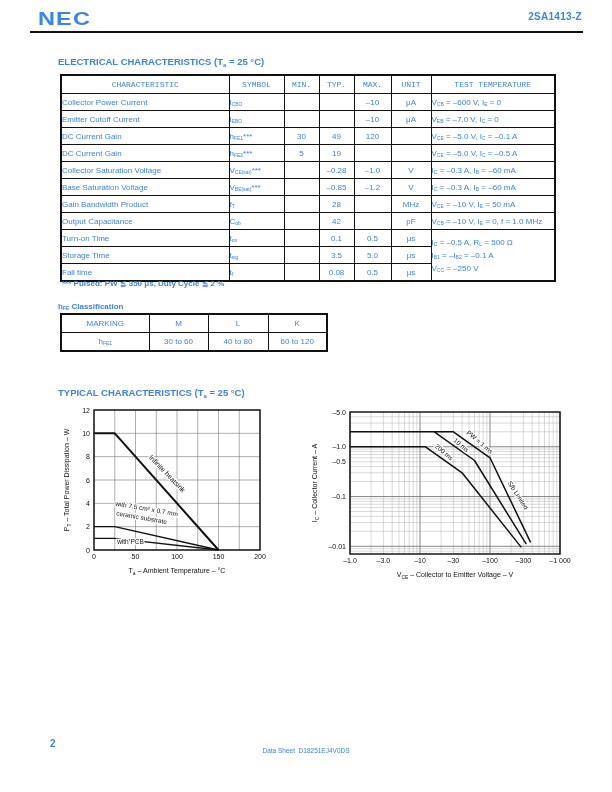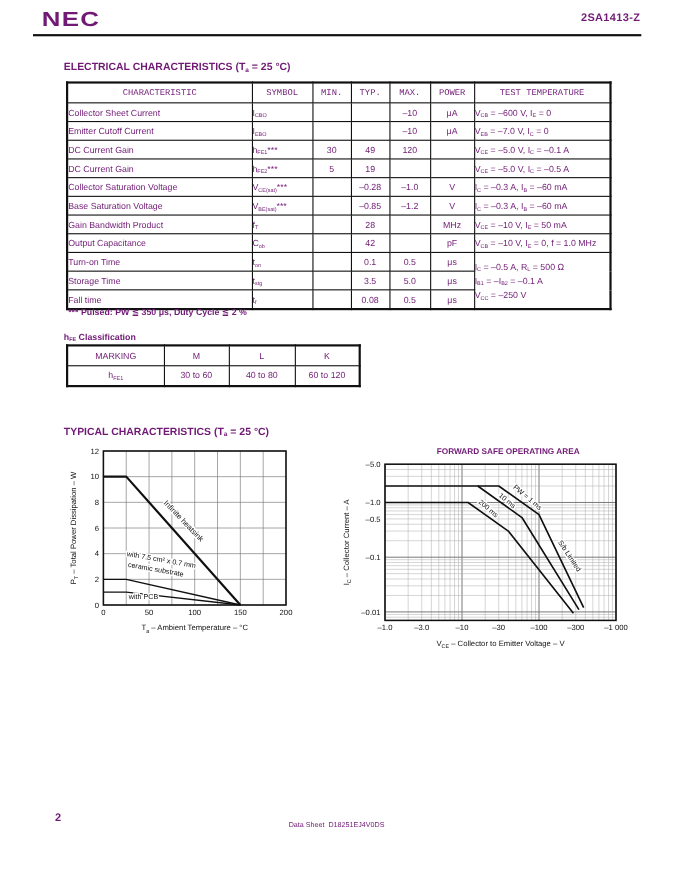--- a/index.html
+++ b/index.html
@@ -1,17 +1,17 @@
 <!DOCTYPE html>
 <html><head>
 <meta charset="utf-8">
 <style>
   html,body{margin:0;padding:0;background:#d9d9d9;}
   .page{position:relative;width:612px;height:792px;margin:0 auto;background:#ffffff;
-        font-family:"Liberation Sans","DejaVu Sans",sans-serif;color:#701a75;overflow:hidden;}
+        font-family:"Liberation Sans","DejaVu Sans",sans-serif;color:#3b82f6;overflow:hidden;}
   sub{font-size:0.62em;vertical-align:-0.28em;line-height:0;}
 
   .logo{position:absolute;left:38px;top:8px;font-size:21px;font-weight:900;letter-spacing:1px;
         transform:scale(1.12,0.88);transform-origin:left top;}
   .part-number{position:absolute;right:30px;top:11px;font-size:10px;font-weight:bold;letter-spacing:0.3px;}
   .header-rule{position:absolute;left:30px;top:31px;width:553px;height:2px;background:#111;}
 
   .sect-title{position:absolute;font-size:9.5px;font-weight:bold;}
   #elec-title{left:58px;top:56px;}
   #typ-title{left:58px;top:387px;}
@@ -67,25 +67,25 @@
         <col style="width:40px">
         <col style="width:124px">
     </colgroup>
     <tbody>
         <tr>
       <th>CHARACTERISTIC</th>
       <th>SYMBOL</th>
       <th>MIN.</th>
       <th>TYP.</th>
       <th>MAX.</th>
-      <th>POWER</th>
+      <th>UNIT</th>
       <th>TEST TEMPERATURE</th>
     </tr>
     <tr>
-      <td class="l">Collector Sheet Current</td>
+      <td class="l">Collector Power Current</td>
       <td class="sym">I<sub>CBO</sub></td>
       <td class="c"></td>
       <td class="c"></td>
       <td class="c">–10</td>
       <td class="c">μA</td>
       <td class="cond">V<sub>CB</sub> = –600 V, I<sub>E</sub> = 0</td>
     </tr>
     <tr>
       <td class="l">Emitter Cutoff Current</td>
       <td class="sym">I<sub>EBO</sub></td>
@@ -246,23 +246,20 @@
         <text x="119" y="169" font-size="7" fill="#111111" text-anchor="middle"><tspan>T</tspan><tspan dy="2" font-size="70%">a</tspan><tspan dy="-2"> – Ambient Temperature – °C</tspan></text>
         <text transform="translate(11,76) rotate(-90)" font-size="7" fill="#111111" text-anchor="middle"><tspan>P</tspan><tspan dy="2" font-size="70%">T</tspan><tspan dy="-2"> – Total Power Dissipation – W</tspan></text>
         <text transform="translate(107.4,71.3) rotate(46)" font-size="7" fill="#111111" text-anchor="middle" stroke="#ffffff" stroke-width="2.4" paint-order="stroke">Infinite heatsink</text>
         <text transform="translate(88.3,106.9) rotate(10)" font-size="6.5" fill="#111111" text-anchor="middle" stroke="#ffffff" stroke-width="2.4" paint-order="stroke">with 7.5 cm² x 0.7 mm</text>
         <text transform="translate(83.3,115.7) rotate(10)" font-size="6.5" fill="#111111" text-anchor="middle" stroke="#ffffff" stroke-width="2.4" paint-order="stroke">ceramic substrate</text>
         <text transform="translate(72.5,140.2) rotate(0)" font-size="6.5" fill="#111111" text-anchor="middle" stroke="#ffffff" stroke-width="2.4" paint-order="stroke">with PCB</text>
       </svg>
   </div>
 
   <div class="chart" id="chart-right">
-    <div class="ctitle">
-      <div>FORWARD SAFE OPERATING AREA</div>
-    </div>
     <svg id="chart-soa" width="278" height="192">
         <line x1="44" y1="6" x2="44" y2="148" stroke="#777777" stroke-width="0.9"></line>
         <line x1="65.07209969647869" y1="6" x2="65.07209969647869" y2="148" stroke="#aaaaaa" stroke-width="0.45"></line>
         <line x1="77.39848783037638" y1="6" x2="77.39848783037638" y2="148" stroke="#aaaaaa" stroke-width="0.45"></line>
         <line x1="86.14419939295738" y1="6" x2="86.14419939295738" y2="148" stroke="#aaaaaa" stroke-width="0.45"></line>
         <line x1="92.92790030352131" y1="6" x2="92.92790030352131" y2="148" stroke="#aaaaaa" stroke-width="0.45"></line>
         <line x1="98.47058752685506" y1="6" x2="98.47058752685506" y2="148" stroke="#aaaaaa" stroke-width="0.45"></line>
         <line x1="103.15686280099797" y1="6" x2="103.15686280099797" y2="148" stroke="#aaaaaa" stroke-width="0.45"></line>
         <line x1="107.21629908943605" y1="6" x2="107.21629908943605" y2="148" stroke="#aaaaaa" stroke-width="0.45"></line>
         <line x1="110.79697566075275" y1="6" x2="110.79697566075275" y2="148" stroke="#aaaaaa" stroke-width="0.45"></line>

